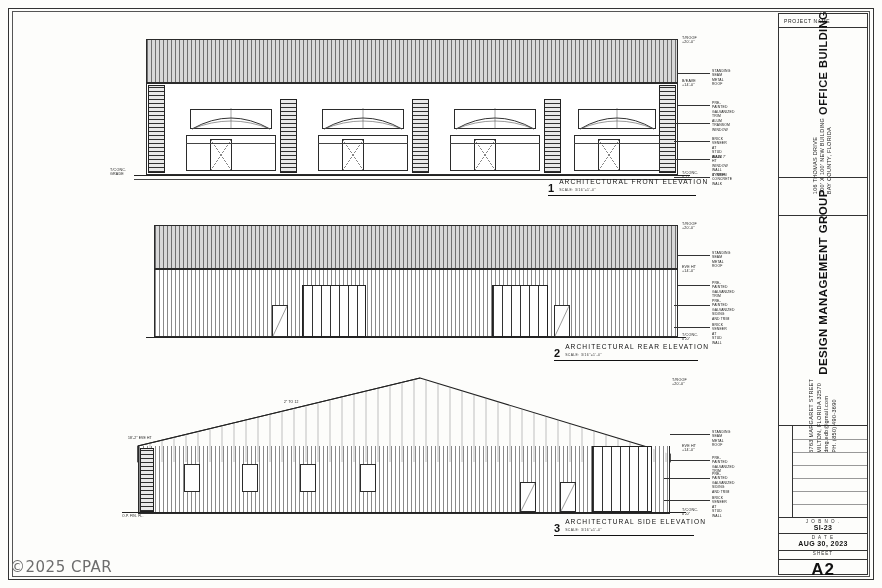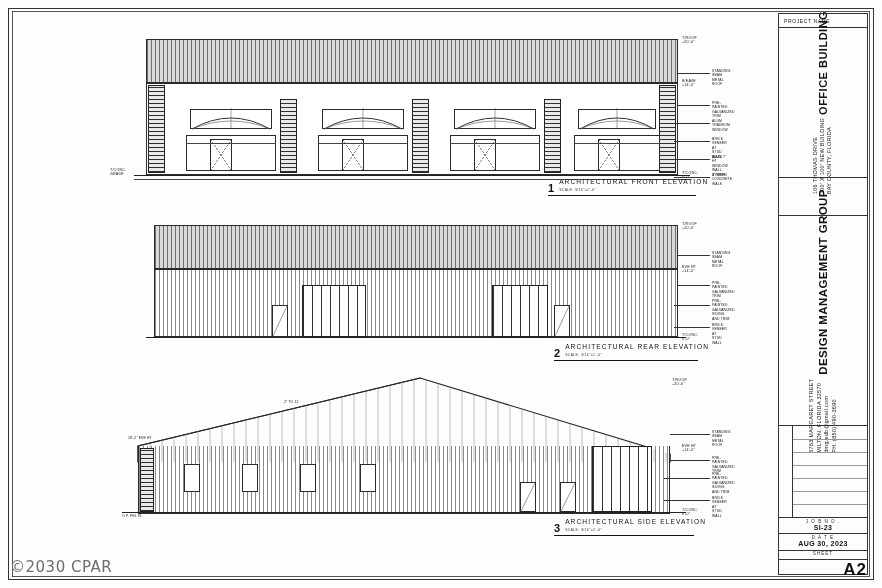--- a/index.html
+++ b/index.html
@@ -81,21 +81,21 @@
     border-right: 1px solid #333;
   }
   .rev-grid { position: absolute; left: 14px; top: 0; right: 0; height: 100%; }
   .rev-line { position: absolute; left: 0; right: 0; border-bottom: 1px solid #999; }
   .tb-job { top: 504px; height: 16px; text-align: center; padding-top: 1px; }
   .tb-lbl { font-size: 4.6px; letter-spacing: 1px; color: #333; }
   .tb-val { font-size: 7px; font-weight: bold; color: #111; letter-spacing: .4px; }
   .tb-date { top: 520px; height: 17px; text-align: center; padding-top: 1px; }
   .tb-sheetlbl { top: 537px; height: 9px; text-align: center; }
   .tb-sheetno {
-    top: 546px; height: 16px; text-align: right;
+    top: 546px; height: 16px; text-align: center;
     border-bottom: none;
   }
   .sheet-no { font-size: 17px; font-weight: bold; letter-spacing: 1px; color: #111; }
 
   
   .drawing-area {
     position: absolute; left: 14px; top: 13px;
     width: 780px; height: 562px;
   }
 
@@ -534,14 +534,14 @@
 
     <div class="tb-row tb-sheetlbl">
       <div class="tb-lbl">SHEET</div>
     </div>
 
     <div class="tb-row tb-sheetno">
       <div class="sheet-no">A2</div>
     </div>
   </div>
 
-  <div class="watermark">©2030 CPAR</div>
+  <div class="watermark">©2025 CPAR</div>
 </div>
 
 </body></html>

